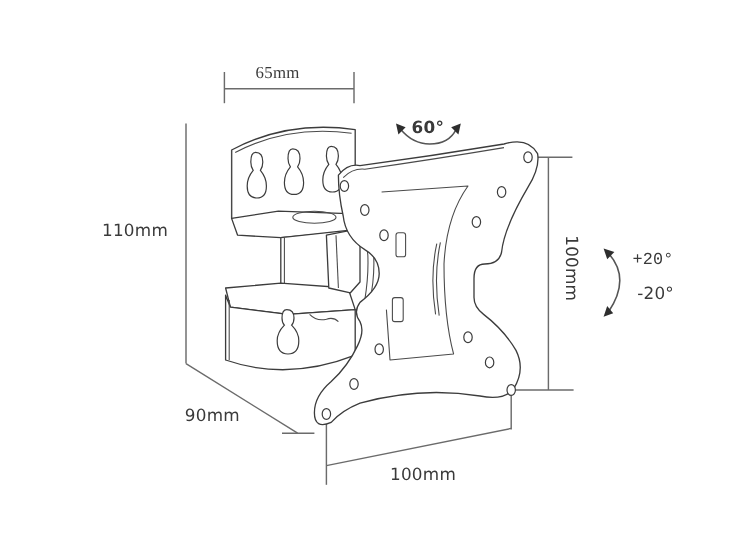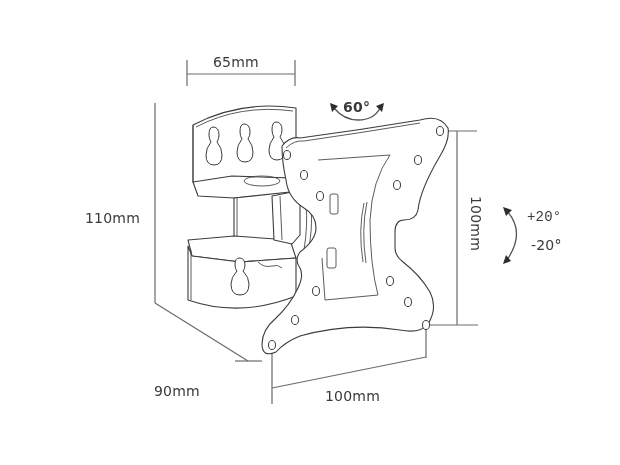--- a/index.html
+++ b/index.html
@@ -143,21 +143,21 @@
       <polygon class="arrowhead" points="384,103 382,112 376,106"></polygon>
     </g>
 
     <g>
       <path class="arrow" d="M507,211 Q526,232 507,260"></path>
       <polygon class="arrowhead" points="503,207 512,210 506,216"></polygon>
       <polygon class="arrowhead" points="503,264 506,255 511,261"></polygon>
     </g>
   </svg>
 
-  <span class="lbl" style="left:213px; top:55px;">65mm</span>
+  <span class="lbl" style="left:213px; top:55px;font-family:Liberation Serif, serif;">65mm</span>
   <span class="lbl" style="left:343px; top:100px;font-weight:bold;">60°</span>
-  <span class="lbl" style="left:85px; top:211px;">110mm</span>
-  <span class="lbl" style="left:154px; top:340px;margin-top:44px;">90mm</span>
+  <span class="lbl" style="left:85px; top:186px;">110mm</span>
+  <span class="lbl" style="left:154px; top:340px;">90mm</span>
   <span class="lbl vert" style="left:483px; top:196px;">100mm</span>
   <span class="lbl" style="left:527px; top:210px;font-family:Liberation Mono, monospace;">+20°</span>
   <span class="lbl" style="left:531px; top:238px;">-20°</span>
   <span class="lbl" style="left:325px; top:389px;">100mm</span>
 </div>
 
 </body></html>

